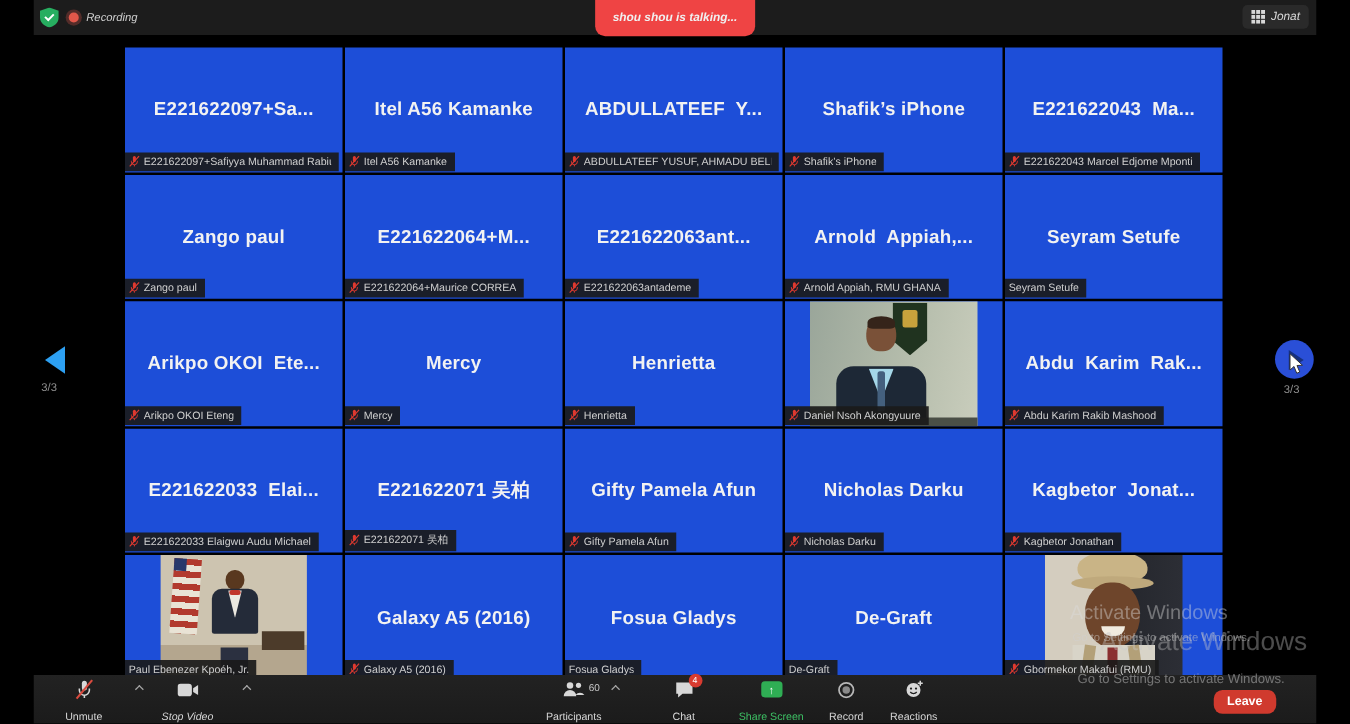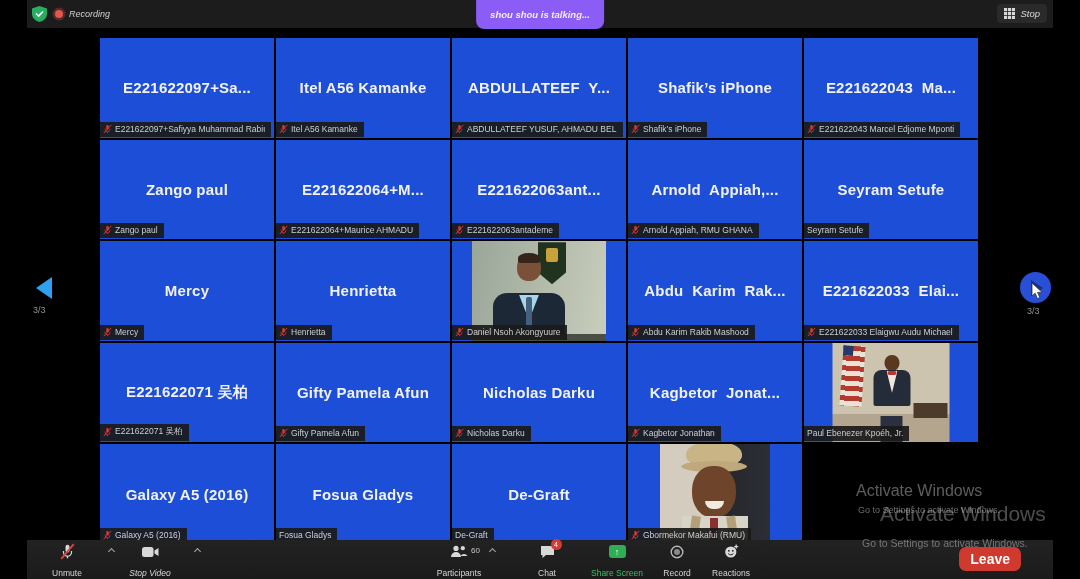--- a/index.html
+++ b/index.html
@@ -7,21 +7,21 @@
   .stage { position:relative; width:1080px; height:579px; background:#000; overflow:hidden; }
 
   
   .topbar { position:absolute; left:27px; right:27px; top:0; height:28px; background:#1c1c1c;font-style:italic; }
   .tb-left { position:absolute; left:5px; top:0; height:28px; display:flex; align-items:center; gap:8px; }
   .shield { width:15px; height:16px; }
   .rec-group { display:flex; align-items:center; gap:6px; }
   .rec-dot { width:8px; height:8px; border-radius:50%; background:#e2574a; box-shadow:0 0 0 2.5px rgba(226,87,74,.28); }
   .rec-label { font-size:9px; color:#cfcfcf; }
   .talk-pill { position:absolute; left:50%; transform:translateX(-50%); top:0; height:29px; padding:0 14px;
-    background:#8b5cf6; border-radius:0 0 8px 8px; display:flex; align-items:center; }
+    background:#ef4444; border-radius:0 0 8px 8px; display:flex; align-items:center; }
   .talk-pill span { font-size:9.5px; color:#f0f0f0; font-weight:bold; }
   .view-btn { position:absolute; right:6px; top:4px; height:19px; padding:0 7px; background:#2a2a2a; border-radius:4px;
     display:flex; align-items:center; gap:5px; color:#d8d8d8; font-size:9.5px; }
 
   
   .grid-area { position:absolute; left:100px; top:38px; width:878px; height:506px;
     display:grid; grid-template-columns:repeat(5,1fr); grid-template-rows:repeat(5,1fr); gap:2px; background:#000; }
   .tile { position:relative; background:#1d4ed8; overflow:hidden; }
   .center-name { position:absolute; inset:0; display:flex; align-items:center; justify-content:center;
     font-size:15px; font-weight:bold; color:#f2f2f2; white-space:pre; letter-spacing:.2px; }
@@ -92,21 +92,21 @@
   .tool-btn .ic { height:17px; display:flex; align-items:center; justify-content:center; }
   .tool-btn .lb { font-size:8.5px; margin-top:8px; color:#d6d6d6; white-space:nowrap; }
   .chev { display:inline-block; width:5px; height:5px; border-left:1.5px solid #a8a8a8; border-top:1.5px solid #a8a8a8;
     transform:rotate(45deg); position:absolute; top:9px; }
   .count-60 { position:absolute; font-size:8px; color:#c8c8c8; top:3px; }
   .chat-badge { position:absolute; top:-4px; right:-7px; width:11px; height:11px; border-radius:50%; background:#d83b30;
     color:#fff; font-size:7px; display:flex; align-items:center; justify-content:center; }
   .share .lb { color:#3dbf64; }
   .share-ic { width:17px; height:13px; background:#2fae54; border-radius:3px; display:flex; align-items:center; justify-content:center;
     color:#fff; font-size:9px; font-weight:bold; }
-  .leave-btn { position:absolute; right:32px; bottom:8px; background:#d03a2e; color:#fff; font-size:14px; font-weight:bold;
+  .leave-btn { position:absolute; right:32px; bottom:8px; background:#d03a2e; color:#fff; font-size:10px; font-weight:bold;
     padding:4px 11px; border-radius:7px; border:none; }
 </style>
 </head>
 <body>
 
 <div class="stage">
 
   <div class="topbar">
     <div class="tb-left">
       <svg class="shield" viewBox="0 0 15 16">
@@ -126,21 +126,21 @@
         <rect x="0" y="0" width="3.4" height="3.4" fill="#d8d8d8"></rect>
           <rect x="4.3" y="0" width="3.4" height="3.4" fill="#d8d8d8"></rect>
           <rect x="8.6" y="0" width="3.4" height="3.4" fill="#d8d8d8"></rect>
         <rect x="0" y="4.3" width="3.4" height="3.4" fill="#d8d8d8"></rect>
           <rect x="4.3" y="4.3" width="3.4" height="3.4" fill="#d8d8d8"></rect>
           <rect x="8.6" y="4.3" width="3.4" height="3.4" fill="#d8d8d8"></rect>
         <rect x="0" y="8.6" width="3.4" height="3.4" fill="#d8d8d8"></rect>
           <rect x="4.3" y="8.6" width="3.4" height="3.4" fill="#d8d8d8"></rect>
           <rect x="8.6" y="8.6" width="3.4" height="3.4" fill="#d8d8d8"></rect>
       </svg>
-      <span>Stop</span>
+      <span>Jonat</span>
     </div>
   </div>
 
   <div class="grid-area">
     <div class="tile">
 
       <div class="center-name">E221622097+Sa...</div>
       <div class="name-label">
         <svg class="mic-icon" viewBox="0 0 12 13">
           <rect x="4.4" y="1" width="3.2" height="6.2" rx="1.6" fill="#e03a30"></rect>
@@ -225,21 +225,21 @@
     <div class="tile">
 
       <div class="center-name">E221622064+M...</div>
       <div class="name-label">
         <svg class="mic-icon" viewBox="0 0 12 13">
           <rect x="4.4" y="1" width="3.2" height="6.2" rx="1.6" fill="#e03a30"></rect>
           <path d="M2.8 6 v1 a3.2 3.2 0 0 0 6.4 0 v-1" stroke="#e03a30" stroke-width="1" fill="none"></path>
           <line x1="6" y1="10.2" x2="6" y2="12" stroke="#e03a30" stroke-width="1"></line>
           <line x1="1" y1="12" x2="11" y2="1" stroke="#e03a30" stroke-width="1.3"></line>
         </svg>
-        <span class="label-text">E221622064+Maurice AHMADU</span>
+        <span class="label-text">E221622064+Maurice CORREA</span>
       </div>
     </div>
 
     <div class="tile">
 
       <div class="center-name">E221622063ant...</div>
       <div class="name-label">
         <svg class="mic-icon" viewBox="0 0 12 13">
           <rect x="4.4" y="1" width="3.2" height="6.2" rx="1.6" fill="#e03a30"></rect>
           <path d="M2.8 6 v1 a3.2 3.2 0 0 0 6.4 0 v-1" stroke="#e03a30" stroke-width="1" fill="none"></path>
@@ -266,20 +266,33 @@
 
     <div class="tile">
 
       <div class="center-name">Seyram Setufe</div>
       <div class="name-label">
 
         <span class="label-text">Seyram Setufe</span>
       </div>
     </div>
 
+    <div class="tile">
+
+      <div class="center-name">Arikpo OKOI  Ete...</div>
+      <div class="name-label">
+        <svg class="mic-icon" viewBox="0 0 12 13">
+          <rect x="4.4" y="1" width="3.2" height="6.2" rx="1.6" fill="#e03a30"></rect>
+          <path d="M2.8 6 v1 a3.2 3.2 0 0 0 6.4 0 v-1" stroke="#e03a30" stroke-width="1" fill="none"></path>
+          <line x1="6" y1="10.2" x2="6" y2="12" stroke="#e03a30" stroke-width="1"></line>
+          <line x1="1" y1="12" x2="11" y2="1" stroke="#e03a30" stroke-width="1.3"></line>
+        </svg>
+        <span class="label-text">Arikpo OKOI Eteng</span>
+      </div>
+    </div>
 
     <div class="tile">
 
       <div class="center-name">Mercy</div>
       <div class="name-label">
         <svg class="mic-icon" viewBox="0 0 12 13">
           <rect x="4.4" y="1" width="3.2" height="6.2" rx="1.6" fill="#e03a30"></rect>
           <path d="M2.8 6 v1 a3.2 3.2 0 0 0 6.4 0 v-1" stroke="#e03a30" stroke-width="1" fill="none"></path>
           <line x1="6" y1="10.2" x2="6" y2="12" stroke="#e03a30" stroke-width="1"></line>
           <line x1="1" y1="12" x2="11" y2="1" stroke="#e03a30" stroke-width="1.3"></line>

